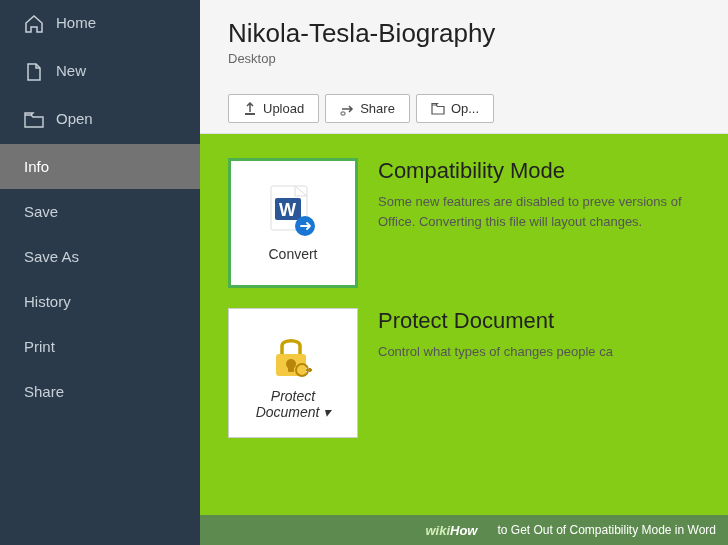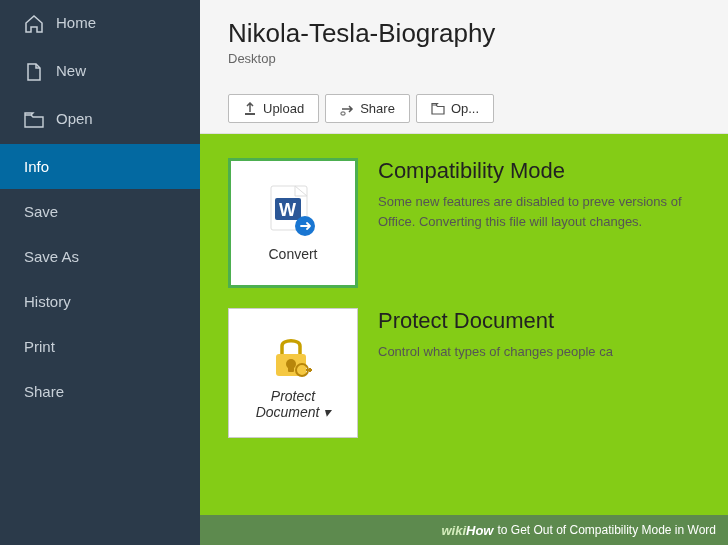--- a/index.html
+++ b/index.html
@@ -24,21 +24,21 @@
     .sidebar-item {
       padding: 14px 24px;
       color: #c8d0d8;
       font-size: 15px;
       cursor: pointer;
       display: flex;
       align-items: flex-start;
       gap: 12px;
     }
     .sidebar-item.active {
-      background: #0369a1;
+      background: #737373;
       color: #fff;
       font-weight: 500;
     }
     .sidebar-icon {
       width: 20px;
       height: 20px;
       display: flex;
       align-items: center;
       justify-content: center;
       flex-shrink: 0;
@@ -143,21 +143,21 @@
     
     .footer-bar {
       height: 30px;
       background: #5d8a4e;
       display: flex;
       align-items: center;
       justify-content: flex-end;
       padding: 0 12px;
       font-size: 12px;
       color: #fff;
-      gap: 4px;
+      gap: 20px;
     }
     .footer-logo {
       font-style: italic;
       font-weight: bold;
       font-size: 13px;
     }
     .footer-logo span {
       color: #fff;
     }
     .footer-logo .wiki {

